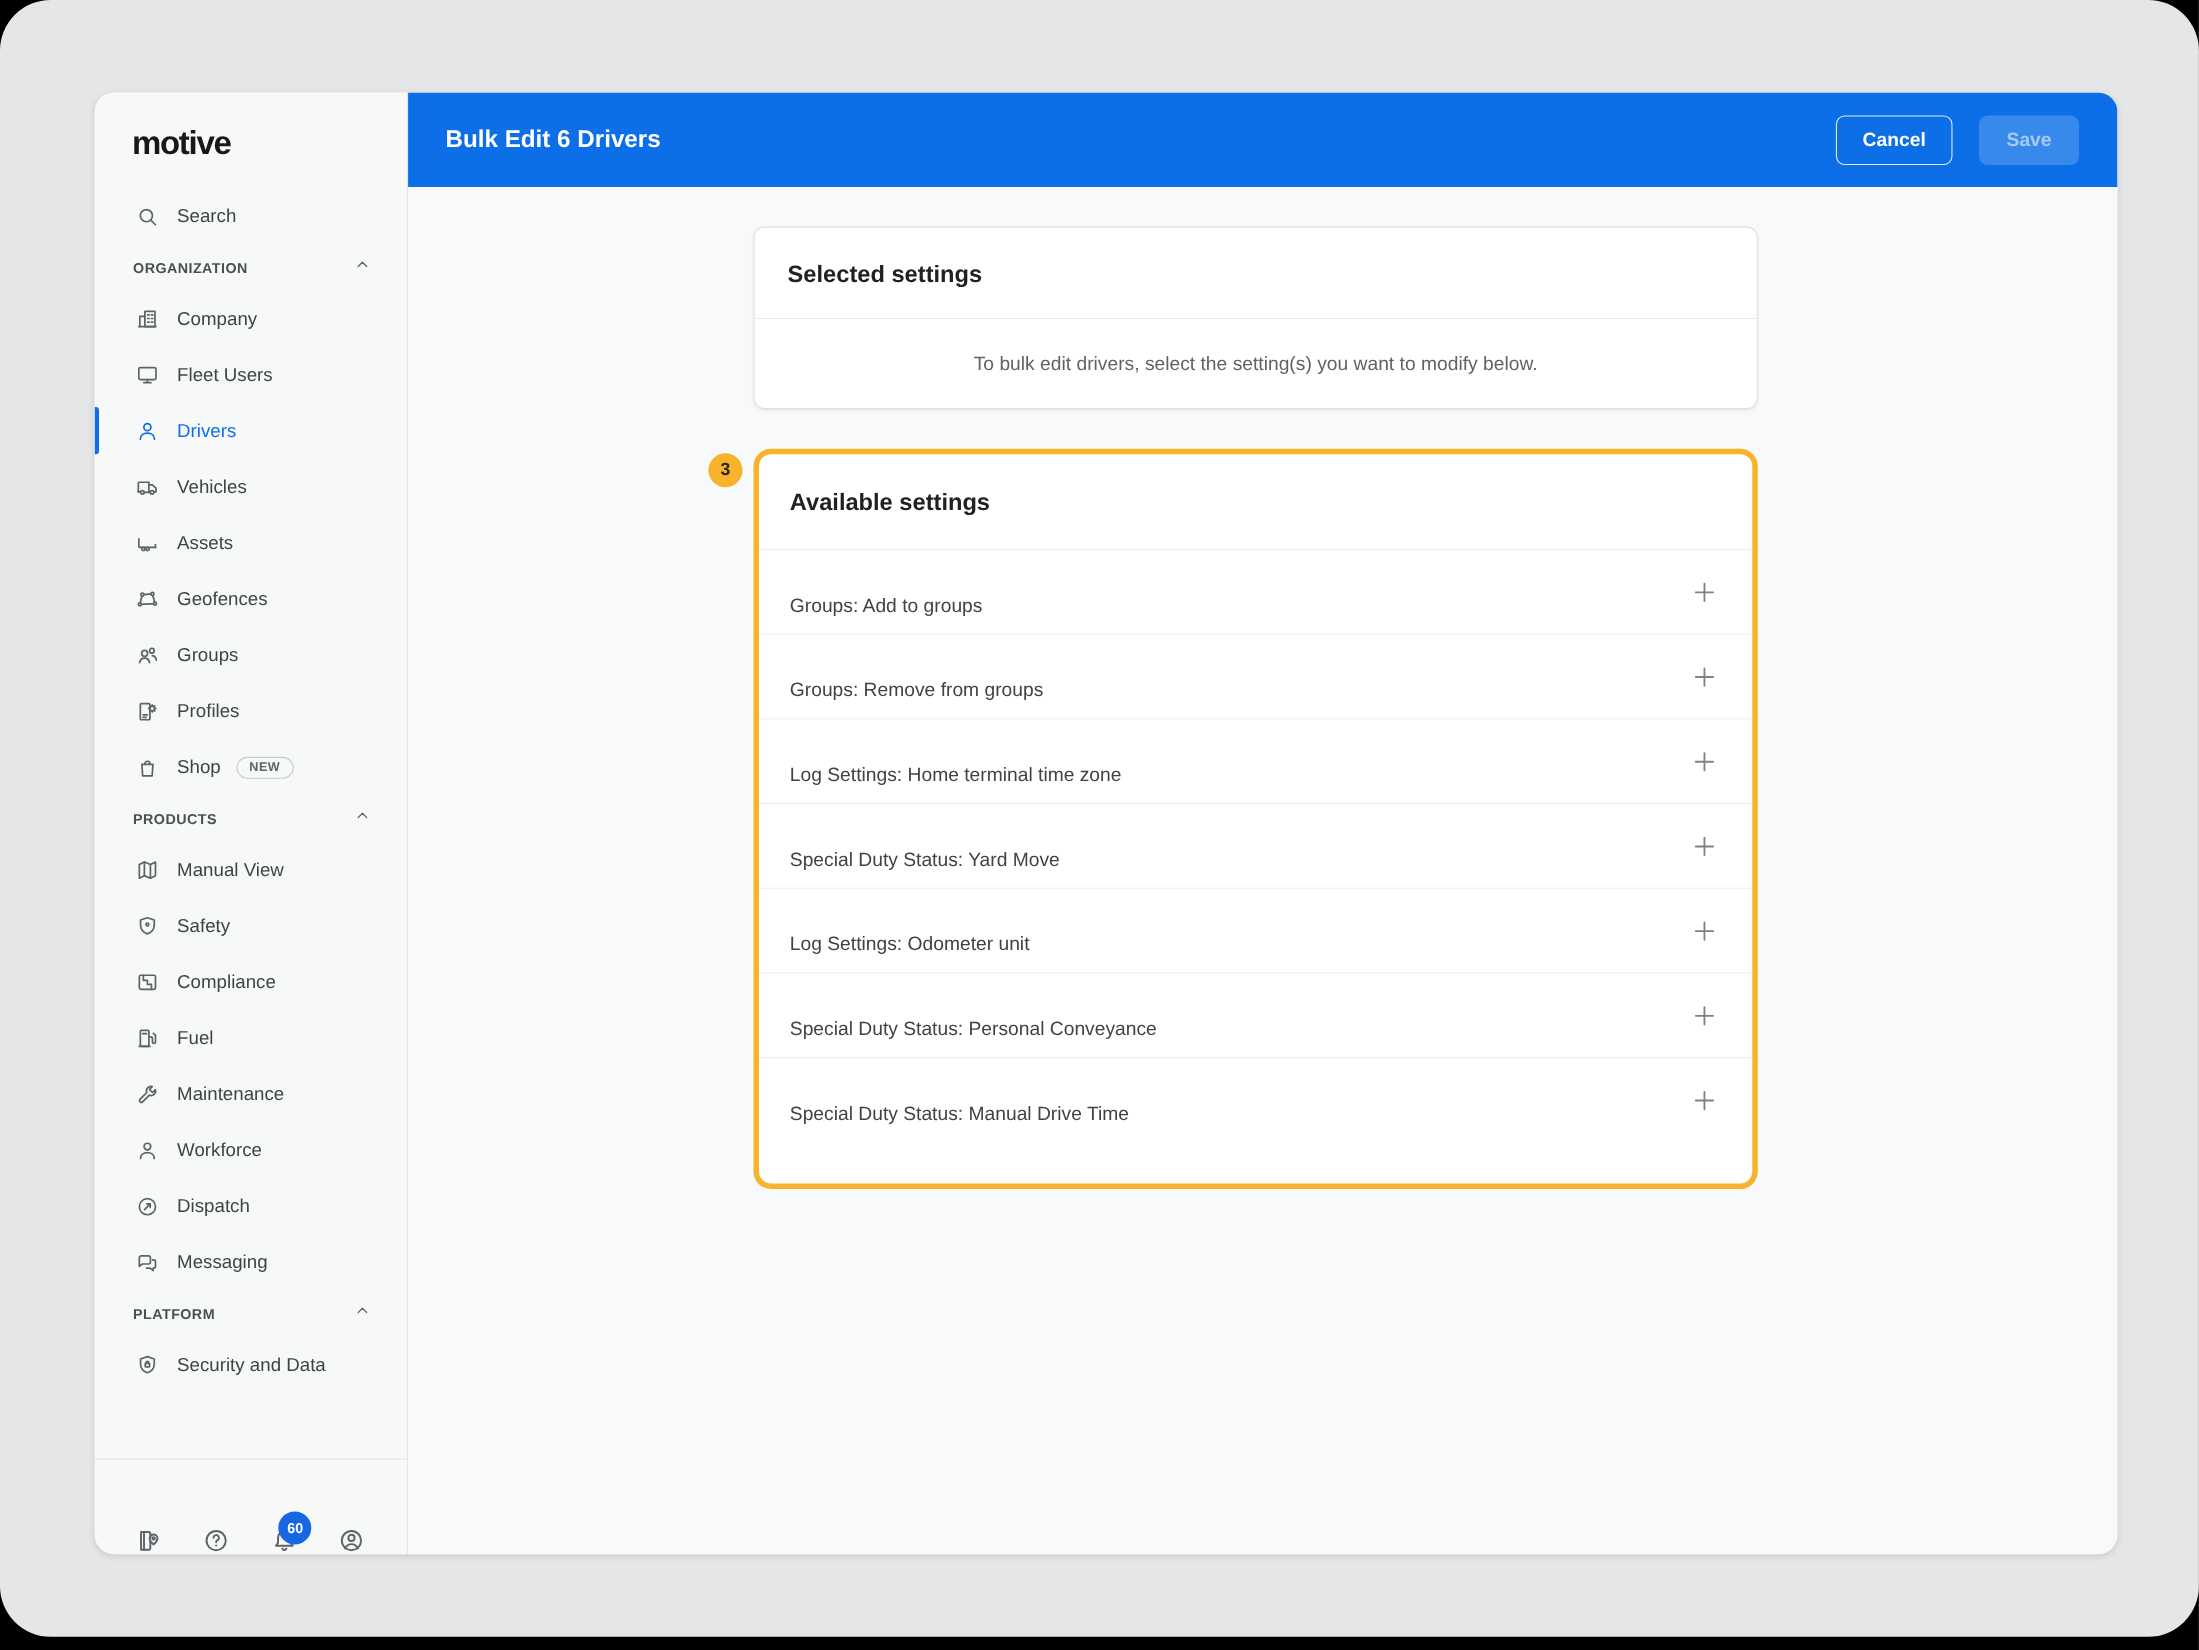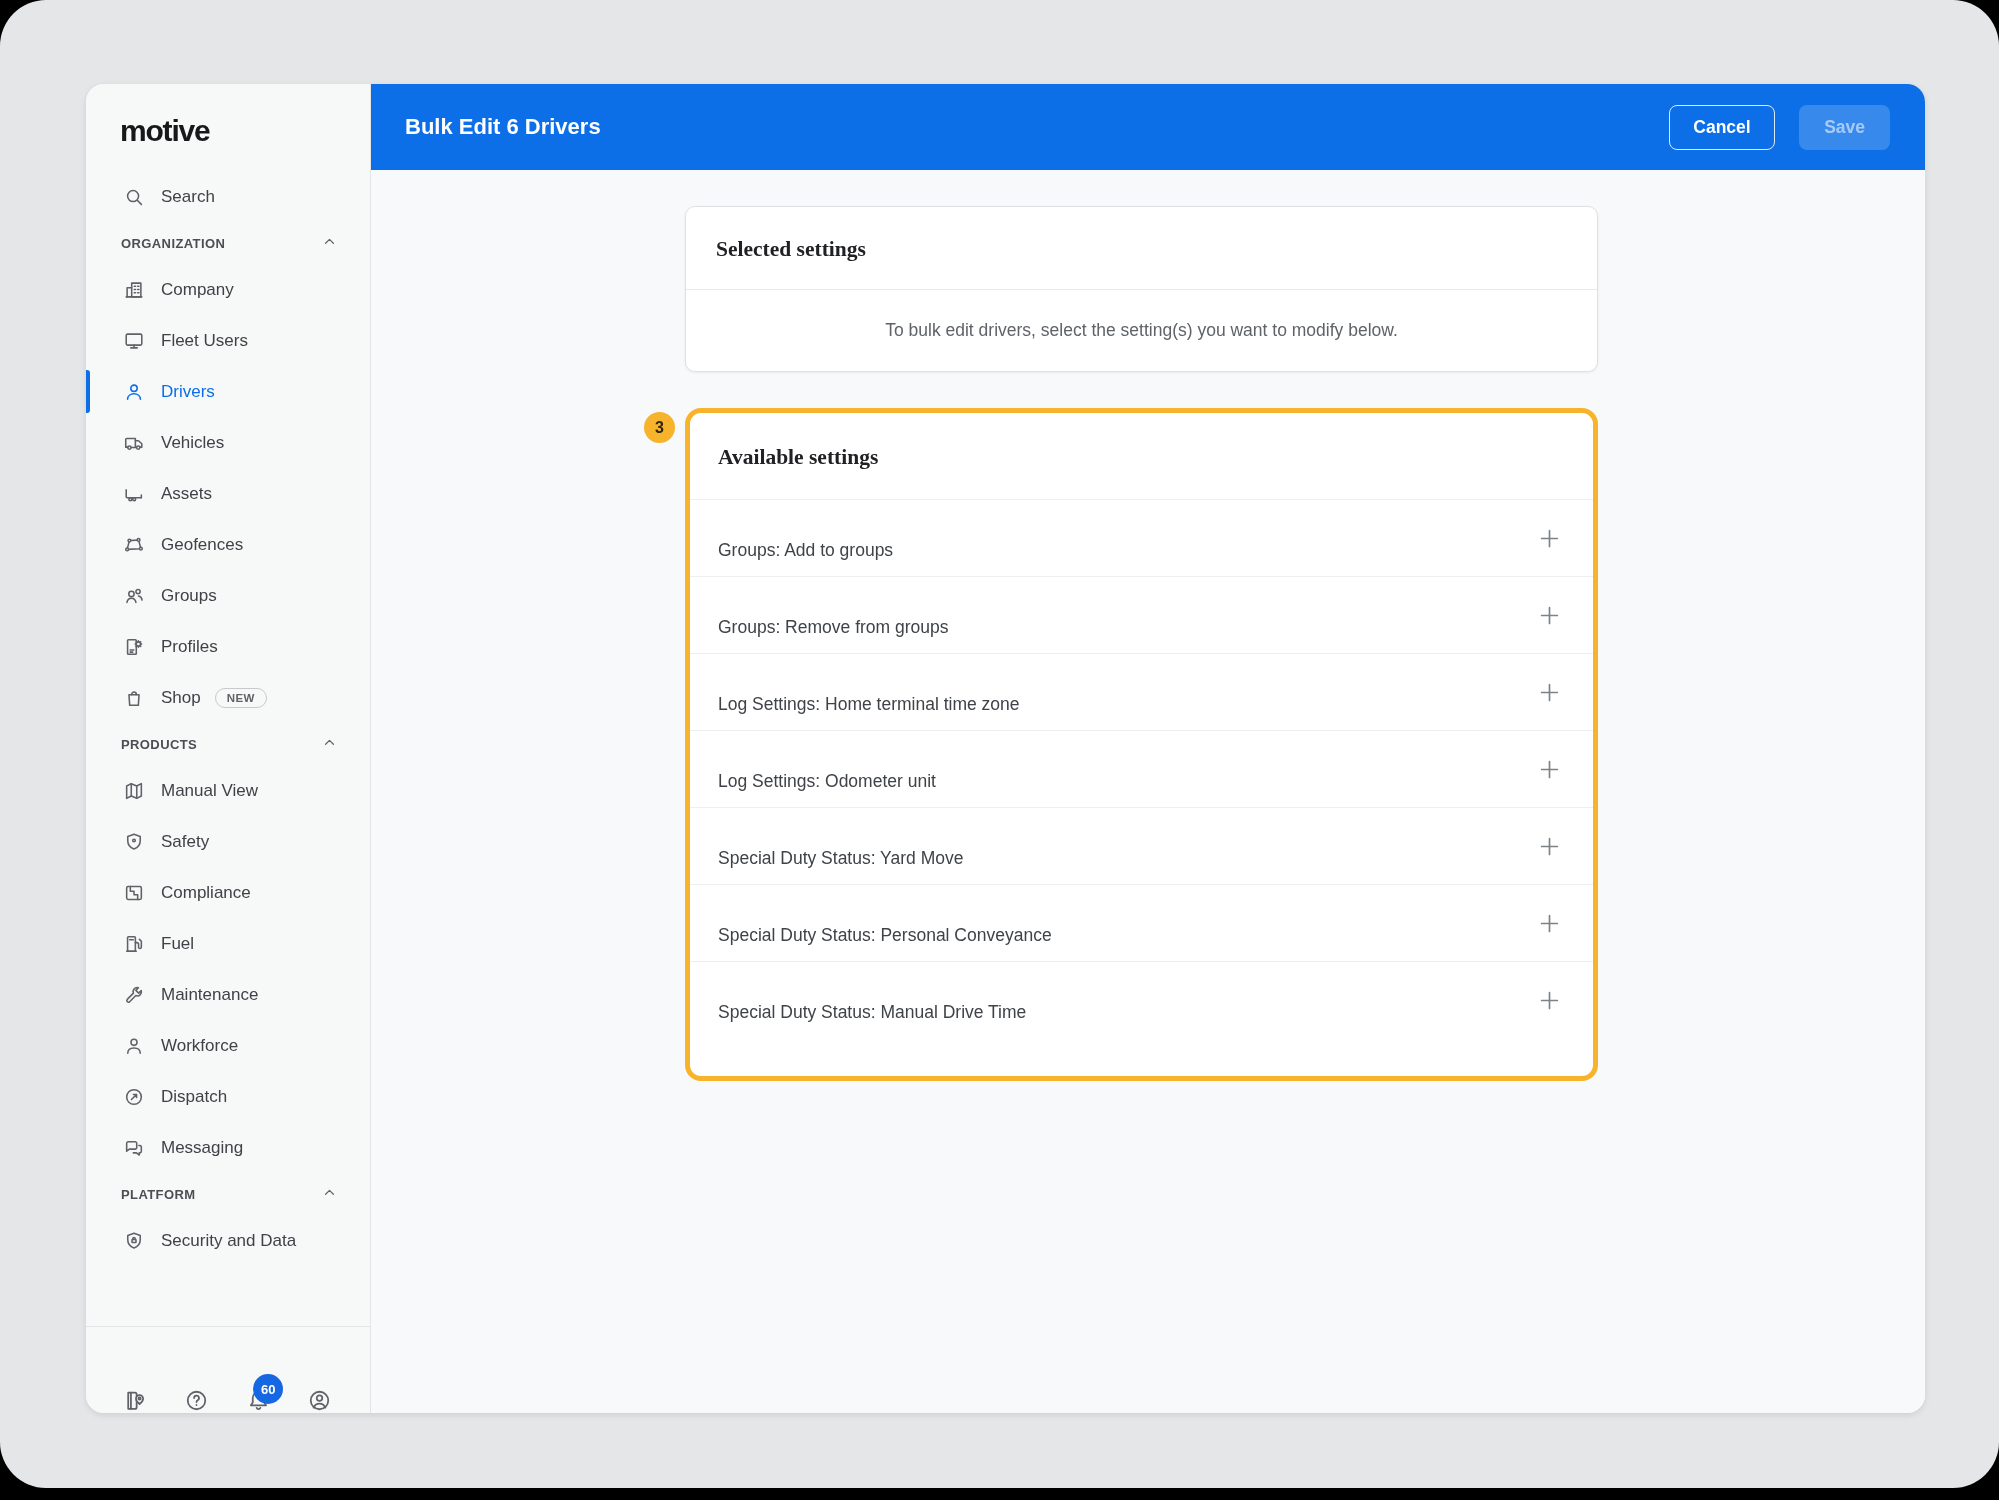--- a/index.html
+++ b/index.html
@@ -42,21 +42,21 @@
   
   .main{flex:1;display:flex;flex-direction:column;min-width:0;}
   .topbar{height:86px;min-height:86px;background:#0d6fe8;display:flex;align-items:center;padding:0 35px 0 34px;}
   .topbar-title{flex:1;font-size:22px;font-weight:700;color:#fff;}
   .btn{height:45px;border-radius:8px;font-family:"Liberation Sans",sans-serif;font-size:17.5px;font-weight:600;cursor:pointer;}
   .btn-cancel{padding:0 23px;background:transparent;border:1.5px solid rgba(255,255,255,0.85);color:#fff;margin-right:20px;}
   .btn-save{padding:0 25px;background:rgba(255,255,255,0.18);border:none;color:rgba(255,255,255,0.55);}
   .content{flex:1;position:relative;background:#f8f9fa;}
   .card{background:#fff;box-sizing:border-box;}
   .selected-card{position:absolute;left:314px;top:36px;width:913px;border:1px solid #dee1e4;border-radius:10px;box-shadow:0 1px 3px rgba(0,0,0,0.06);overflow:hidden;}
-  .card-header{padding:30px 30px 27px;font-family:Liberation Serif, serif;}
+  .card-header{padding:30px 30px 27px;}
   .card-title{margin:0;font-size:21.5px;font-weight:700;color:#202124;}
   .selected-body{border-top:1px solid #e7e9ec;height:81px;display:flex;align-items:center;justify-content:center;}
   .hint{margin:0;font-size:17.5px;color:#5f6368;}
   .card-wrap{position:absolute;left:314px;top:238px;width:913px;}
   .count-badge{
     position:absolute;left:-41px;top:4px;width:31px;height:31px;border-radius:50%;
     background:#f7b32b;color:#2b2410;font-size:16px;font-weight:700;
     display:flex;align-items:center;justify-content:center;z-index:2;
   }
   .available-card{width:913px;border:5px solid #f7b32b;border-radius:16px;overflow:hidden;padding-bottom:38px;}
@@ -393,29 +393,29 @@
             </div>
             <div class="setting-row">
               <span class="row-label">Log Settings: Home terminal time zone</span>
               <span class="plus">
                   <svg viewBox="0 0 24 24">
                     <path d="M12 5v14M5 12h14"></path>
                   </svg>
                 </span>
             </div>
             <div class="setting-row">
+              <span class="row-label">Special Duty Status: Yard Move</span>
+              <span class="plus">
+                  <svg viewBox="0 0 24 24">
+                    <path d="M12 5v14M5 12h14"></path>
+                  </svg>
+                </span>
+            </div>
+            <div class="setting-row">
               <span class="row-label">Log Settings: Odometer unit</span>
-              <span class="plus">
-                  <svg viewBox="0 0 24 24">
-                    <path d="M12 5v14M5 12h14"></path>
-                  </svg>
-                </span>
-            </div>
-            <div class="setting-row">
-              <span class="row-label">Special Duty Status: Yard Move</span>
               <span class="plus">
                   <svg viewBox="0 0 24 24">
                     <path d="M12 5v14M5 12h14"></path>
                   </svg>
                 </span>
             </div>
             <div class="setting-row">
               <span class="row-label">Special Duty Status: Personal Conveyance</span>
               <span class="plus">
                   <svg viewBox="0 0 24 24">

